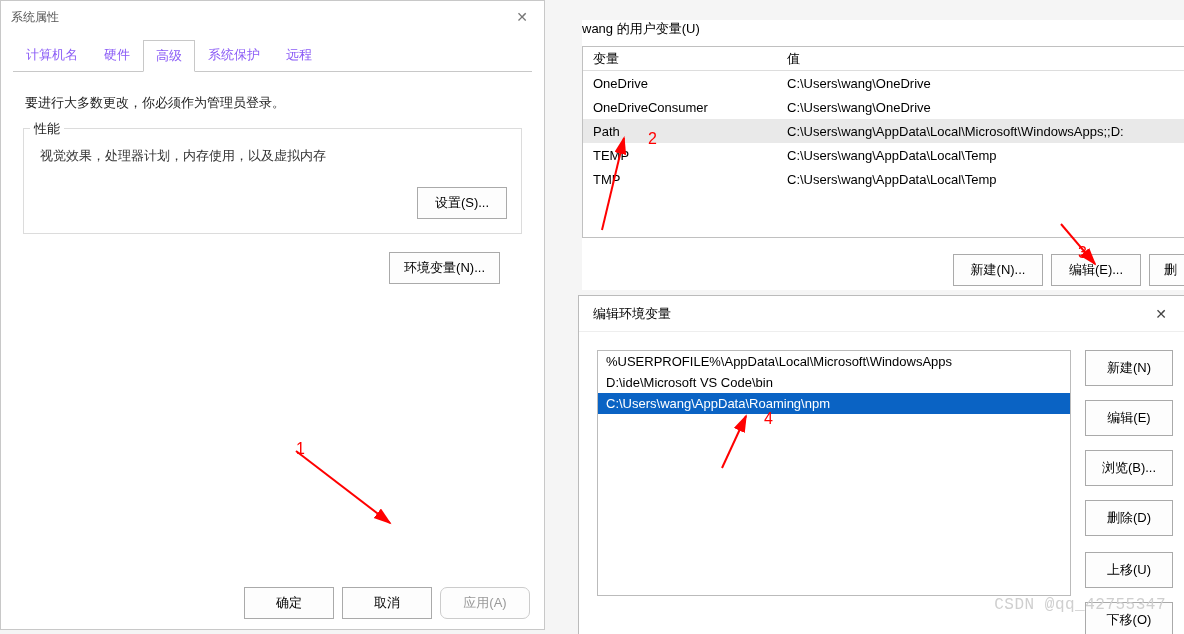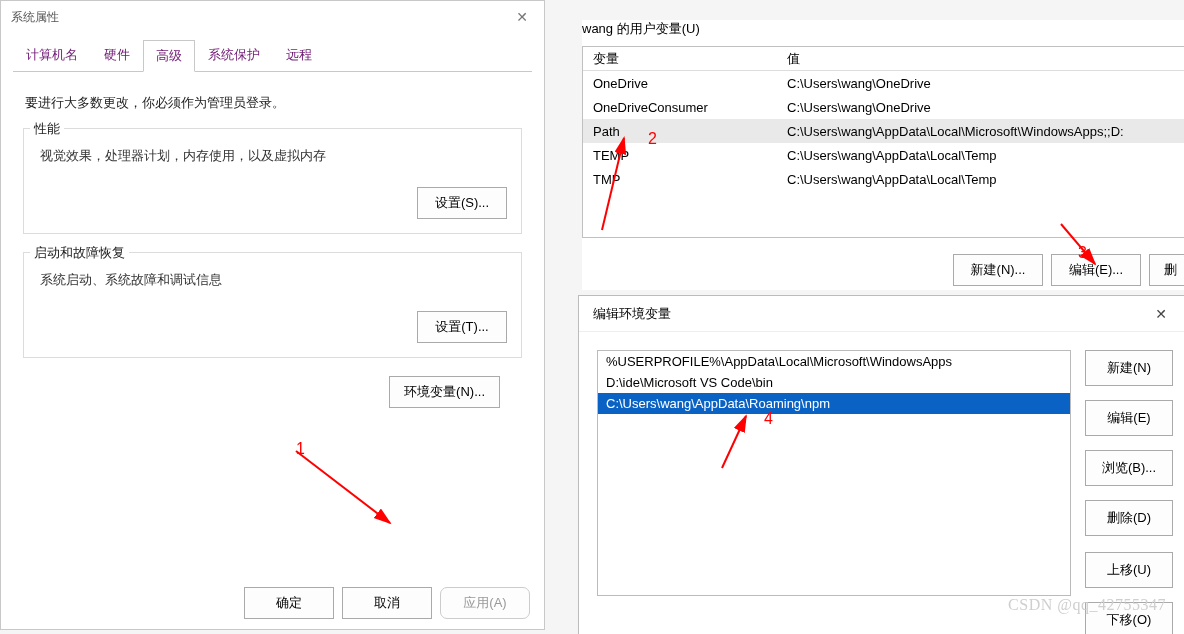--- a/index.html
+++ b/index.html
@@ -4,21 +4,21 @@
   <style>
     * { box-sizing: border-box; margin: 0; padding: 0; font-family: "Microsoft YaHei", "Segoe UI", Arial, sans-serif; }
     body { width: 1184px; height: 634px; background: #f5f5f5; position: relative; overflow: hidden; font-size: 13px; }
     
     
     .sys-dialog { position: absolute; left: 0; top: 0; width: 545px; height: 630px; background: #fff; border: 1px solid #c8c8c8; }
     .sys-titlebar { height: 32px; display: flex; align-items: center; justify-content: space-between; padding: 0 2px 0 10px; font-size: 12px; color: #555; }
     .sys-close { width: 40px; height: 28px; display: flex; align-items: center; justify-content: center; color: #777; font-size: 14px; }
     
     .tabstrip { display: flex; align-items: flex-end; margin: 6px 12px 0 12px; border-bottom: 1px solid #c8c8c8; position: relative; }
-    .tab { padding: 6px 12px 6px 12px; border: 1px solid transparent; font-size: 13px; color: #701a75; position: relative; }
+    .tab { padding: 6px 12px 6px 12px; border: 1px solid transparent; font-size: 13px; color: #8b5cf6; position: relative; }
     .tab.active { border: 1px solid #c8c8c8; border-bottom: 1px solid #fff; background: #fff; margin-bottom: -1px; }
     
     .sys-body { padding: 14px 22px 10px 22px; color: #222; }
     .sys-intro { margin: 8px 4px 16px 2px; font-size: 13px; }
     
     .groupbox { border: 1px solid #dcdcdc; margin: 10px 0 18px 0; padding: 18px 14px 14px 10px; position: relative; }
     .groupbox .gtitle { position: absolute; top: -9px; left: 6px; background: #fff; padding: 0 4px; font-size: 13px; }
     .groupbox .gdesc { font-size: 13px; color: #333; margin-left: 6px; }
     .btn { min-width: 90px; height: 32px; border: 1px solid #aaa; background: #fdfdfd; font-size: 13px; padding: 0 14px; display: inline-flex; align-items: center; justify-content: center; cursor: default; }
     .btn.wide { min-width: 110px; }
@@ -50,21 +50,21 @@
     .edit-item.sel { background: #0a63c4; color: #fff; }
     .edit-buttons { width: 88px; display: flex; flex-direction: column; gap: 14px; }
     .edit-buttons2 { margin-top: 16px; display: flex; flex-direction: column; gap: 14px; }
     .sbtn { width: 88px; height: 36px; border: 1px solid #aaa; background: #fdfdfd; font-size: 13px; display: inline-flex; align-items: center; justify-content: center; }
     
     
     .anno { position: absolute; color: #f00; font-size: 16px; font-family: Arial, sans-serif; pointer-events: none; }
     svg.arrow { position: absolute; pointer-events: none; }
     
     
-    .watermark { position: absolute; right: 18px; bottom: 20px; color: #cfcfcf; font-size: 16px; font-family: Liberation Serif, serif; letter-spacing: .5px; }
+    .watermark { position: absolute; right: 18px; bottom: 20px; color: #cfcfcf; font-size: 16px; font-family: Liberation Mono, monospace; letter-spacing: .5px; }
   </style>
 </head>
 <body>
 
 <div class="sys-dialog">
   <div class="sys-titlebar">
     <span>系统属性</span>
     <div class="sys-close">✕</div>
   </div>
 
@@ -81,27 +81,20 @@
 
     <div class="groupbox">
       <div class="gtitle">性能</div>
       <div class="gdesc">视觉效果，处理器计划，内存使用，以及虚拟内存</div>
       <div class="btnrow">
           <button class="btn">设置(S)...</button>
         </div>
     </div>
 
 
-    <div class="groupbox">
-      <div class="gtitle">启动和故障恢复</div>
-      <div class="gdesc">系统启动、系统故障和调试信息</div>
-      <div class="btnrow">
-          <button class="btn">设置(T)...</button>
-        </div>
-    </div>
 
     <div class="envrow">
       <button class="btn wide">环境变量(N)...</button>
     </div>
   </div>
 
   <div class="sys-footer">
     <button class="btn">确定</button>
     <button class="btn">取消</button>
     <button class="btn disabled">应用(A)</button>

